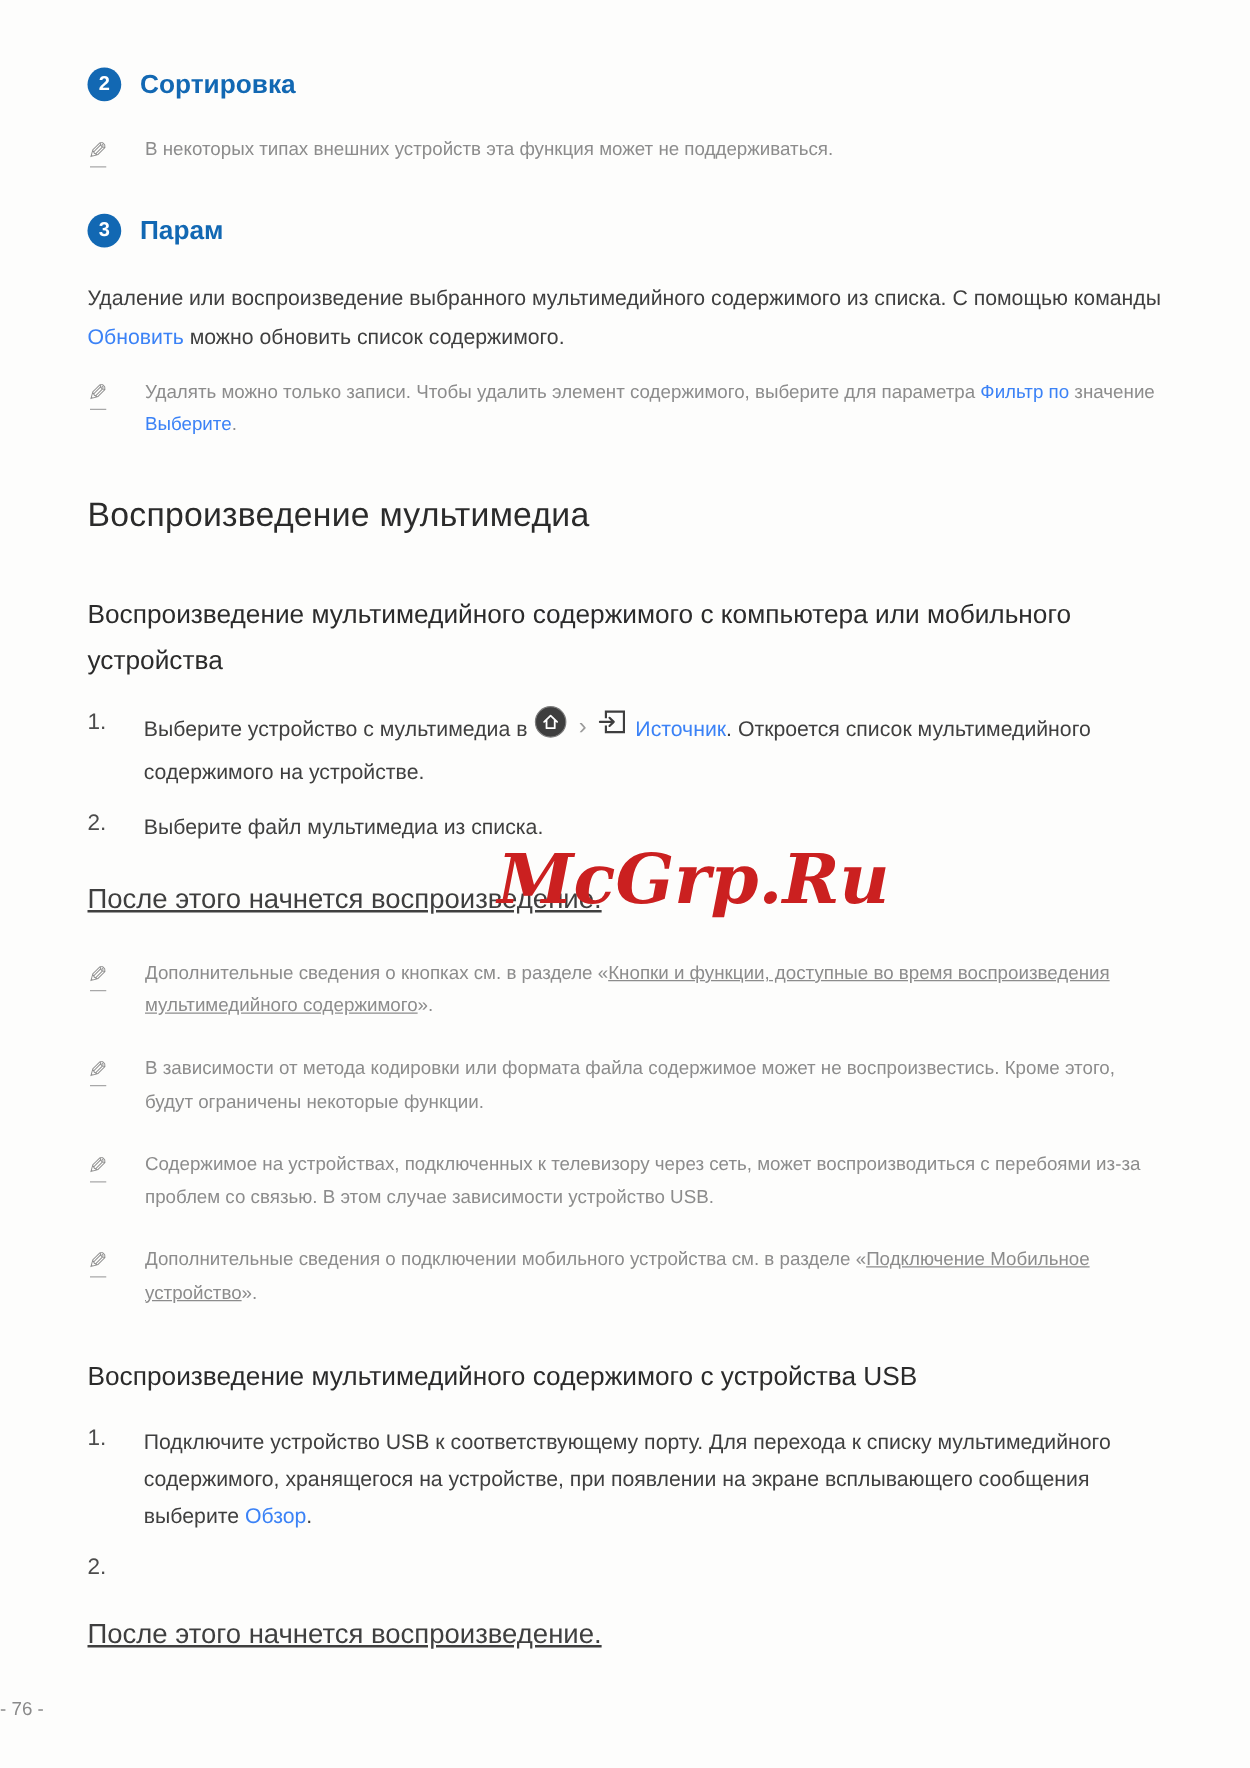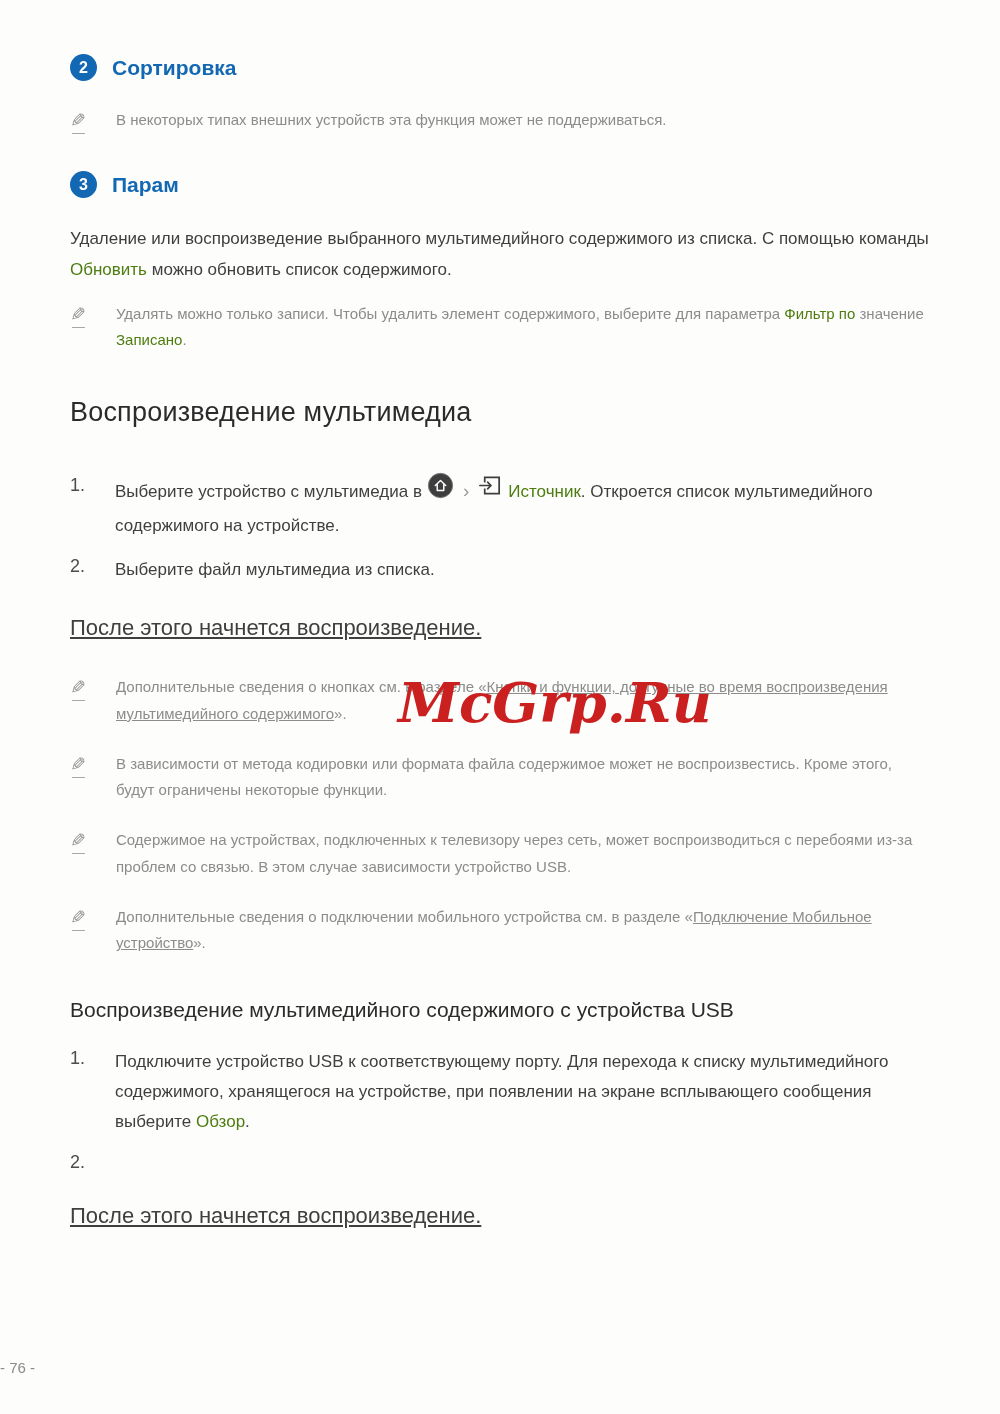--- a/index.html
+++ b/index.html
@@ -19,21 +19,21 @@
   .badge {
     width:27px; height:27px; border-radius:50%;
     background:#1268b3; color:#fff;
     font-size:16px; font-weight:bold;
     display:flex; align-items:center; justify-content:center;
     flex:0 0 auto;
   }
   .sec-title { color:#1268b3; font-size:21px; font-weight:bold; }
 
   .body-text { font-size:17px; line-height:1.78; color:#3f3f3f; margin-bottom:16px; max-width:860px; }
-  .blue { color:#4d7c0f; }
+  .blue { color:#3b82f6; }
 
   
   .note { display:flex; gap:22px; margin-bottom:24px; }
   .note-icon { width:24px; flex:0 0 auto; position:relative; color:#8f8f8f; padding-top:2px; }
   .note-icon .glyph { display:inline-block; font-size:19px; transform:scaleX(-1); }
   .note-icon::after { content:""; position:absolute; left:2px; top:26px; width:13px; height:1px; background:#a8a8a8; }
   .note-text { font-size:15px; line-height:1.75; color:#8c8c8c; max-width:815px; }
   .note-link { color:#8c8c8c; text-decoration:underline; }
 
   h1 { font-size:27px; font-weight:normal; color:#2b2b2b; margin:44px 0 46px 0; letter-spacing:.2px; }
@@ -76,25 +76,26 @@
     <div class="note-text">В некоторых типах внешних устройств эта функция может не поддерживаться.</div>
   </div>
 
   <div class="sec-head" style="margin-top:38px;">
     <div class="badge">3</div>
     <div class="sec-title">Парам</div>
   </div>
   <p class="body-text"><span>Удаление или воспроизведение выбранного мультимедийного содержимого из списка. С помощью команды </span><span class="blue">Обновить</span><span> можно обновить список содержимого.</span></p>
   <div class="note">
     <div class="note-icon"><span class="glyph">✎</span></div>
-    <div class="note-text"><span>Удалять можно только записи. Чтобы удалить элемент содержимого, выберите для параметра </span><span class="blue">Фильтр по</span><span> значение </span><span class="blue">Записано</span><span>.</span></div>
+    <div class="note-text"><span>Удалять можно только записи. Чтобы удалить элемент содержимого, выберите для параметра </span><span class="blue">Фильтр по</span><span> значение </span><span class="blue">Выберите</span><span>.</span></div>
   </div>
 
   <h1>Воспроизведение мультимедиа</h1>
 
+  <h2>Воспроизведение мультимедийного содержимого с компьютера или мобильного устройства</h2>
 
   <div class="step">
     <div class="step-num">1.</div>
     <div class="step-text"><span>Выберите устройство с мультимедиа в</span><span class="inline-icon"><svg width="27" height="27" viewBox="0 0 28 28">
             <circle cx="14" cy="14" r="12.6" fill="#3e3e3e" stroke="#7c7c7c" stroke-width="1"></circle>
             <path d="M8.6 14 L14 8.8 L19.4 14 M10.6 12.6 V19.2 H17.4 V12.6" fill="none" stroke="#ffffff" stroke-width="1.5" stroke-linecap="round" stroke-linejoin="round"></path>
           </svg></span><span class="chev">›</span><span class="inline-icon"><svg width="25" height="25" viewBox="0 0 26 26">
             <path d="M7 10 V4.5 H22 V21.5 H7 V16" fill="none" stroke="#3e3e3e" stroke-width="1.8"></path>
             <path d="M2 13 H13.5 M13.5 13 L10 9.6 M13.5 13 L10 16.4" fill="none" stroke="#3e3e3e" stroke-width="1.8" stroke-linecap="round"></path>
           </svg></span><span class="blue">Источник</span><span>. Откроется список мультимедийного содержимого на устройстве.</span></div>

